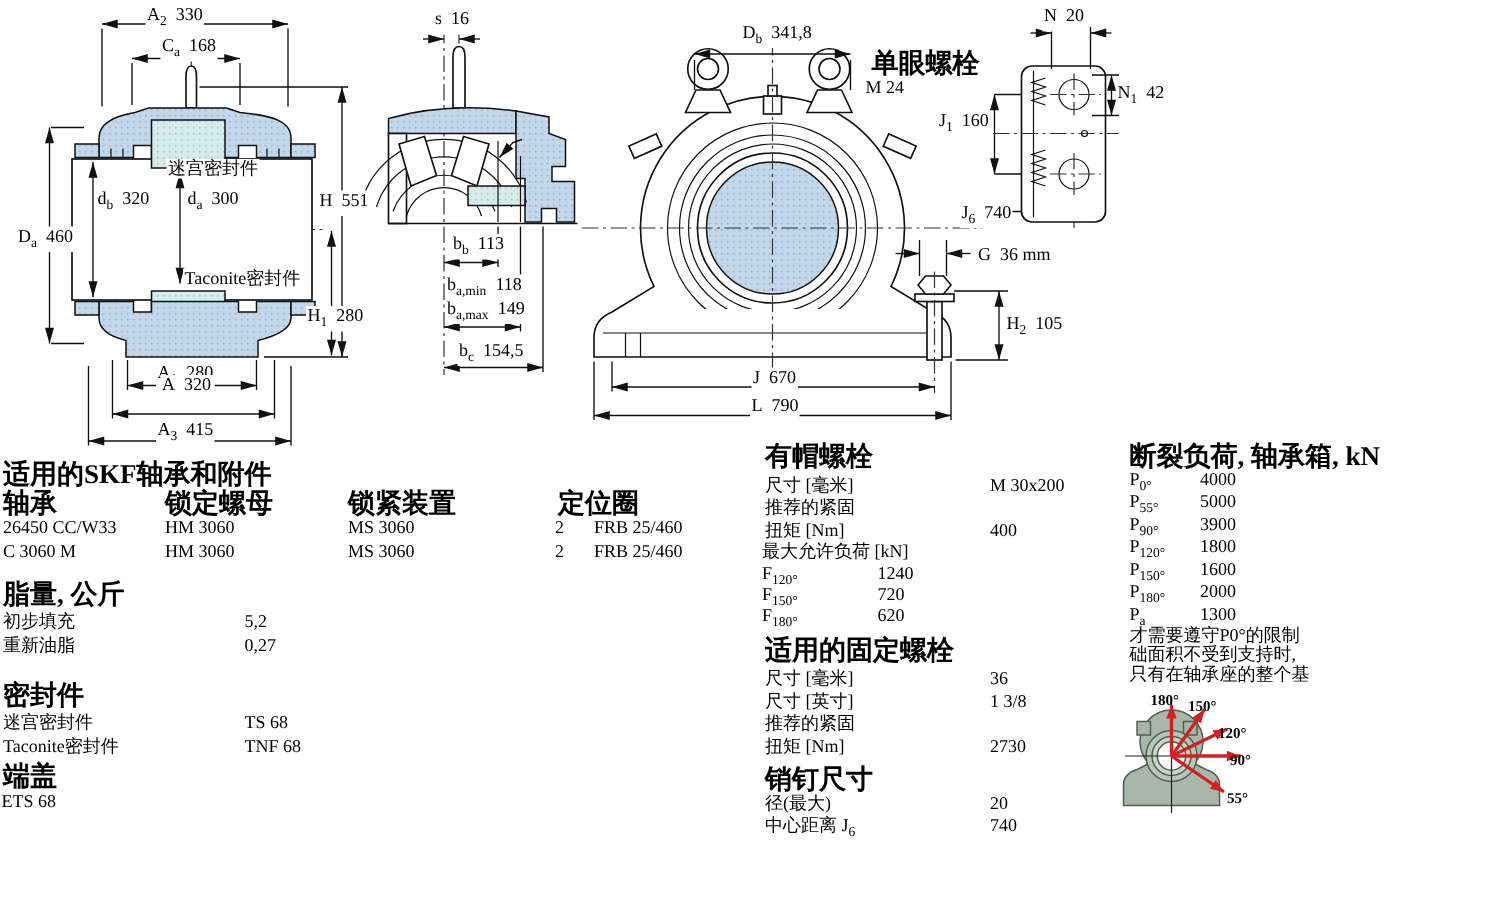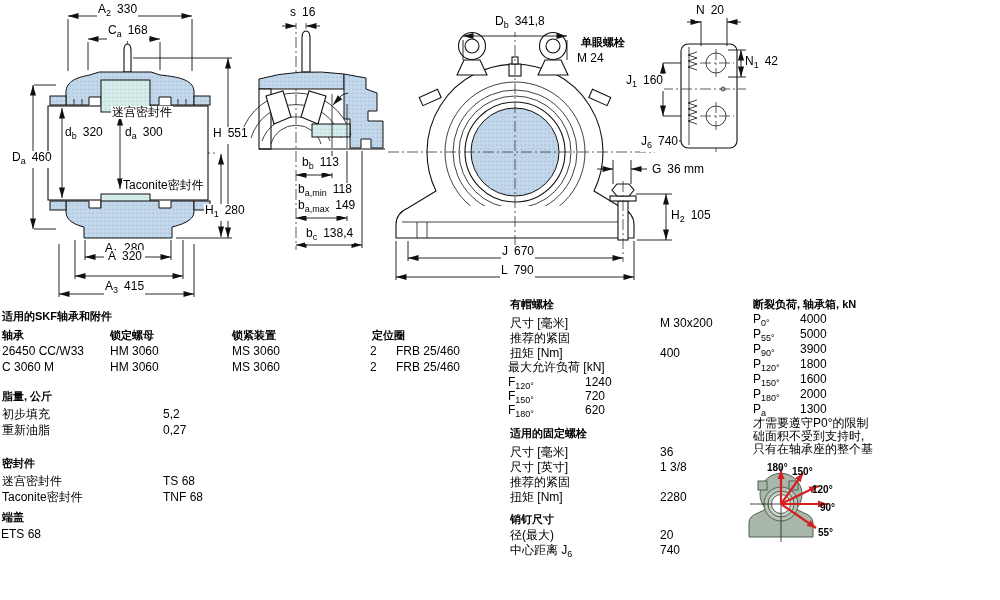--- a/index.html
+++ b/index.html
@@ -1,24 +1,24 @@
 <!DOCTYPE html>
 <html style="--blue: #c3d7ea; --blueDot: #9db8d6; --cyan: #d5ecea; --cyanDot: #a8d2cf; --red: #d42020; --greenBody: #a9b7ab; --greenEdge: #50604f; --line: #111111;"><head>
 <meta charset="utf-8">
 <style>
   :root{
     --blue:#c3d7ea; --blueDot:#9db8d6; --cyan:#d5ecea; --cyanDot:#a8d2cf;
     --red:#d42020; --greenBody:#a9b7ab; --greenEdge:#50604f; --line:#111111;
   }
   html,body{margin:0;padding:0;background:#fff;}
   .page{position:relative;width:1000px;height:600px;background:#fff;overflow:hidden;
-        font-family:Liberation Sans, sans-serif;color:#000;}
+        font-family:Liberation Serif, serif;color:#000;}
   svg{position:absolute;left:0;top:0;}
   .t{position:absolute;font-size:12px;line-height:13px;white-space:nowrap;z-index:3;}
-  .b{font-weight:bold;font-size:11px;}
+  .b{font-weight:bold;font-size:18px;}
   .dim{position:absolute;font-size:12px;line-height:13px;white-space:nowrap;background:#fff;
        padding:0 1px;z-index:2;}
   .dim i,.dim em,.t i,.t em{font-style:normal;}
   .dim em{margin-left:6px;}
   sub{font-size:9px;}
   .ang{position:absolute;font-size:10px;font-weight:bold;z-index:3;}
   .ln{stroke:var(--line);stroke-width:1.1;fill:none;}
   .fw{stroke:var(--line);stroke-width:1.1;fill:#fff;}
   .fb{stroke:var(--line);stroke-width:1;fill:url(#pb);}
   .fc{stroke:var(--line);stroke-width:1;fill:url(#pc);}
@@ -207,21 +207,21 @@
 <span class="dim" style="left:122px;top:179px">Taconite密封件</span>
 <span class="dim" style="left:204px;top:204px"><i>H</i><sub>1</sub><em class="v">280</em></span>
 <span class="dim" style="left:104px;top:242px"><i>A</i><sub>1</sub><em class="v">280</em></span>
 <span class="dim" style="left:107px;top:250px"><i>A</i><sub></sub><em class="v">320</em></span>
 <span class="dim" style="left:104px;top:280px"><i>A</i><sub>3</sub><em class="v">415</em></span>
 
 <span class="dim" style="left:289px;top:6px"><i>s</i><sub></sub><em class="v">16</em></span>
 <span class="dim" style="left:301px;top:156px"><i>b</i><sub>b</sub><em class="v">113</em></span>
 <span class="dim" style="left:297px;top:183px"><i>b</i><sub>a,min</sub><em class="v">118</em></span>
 <span class="dim" style="left:297px;top:199px"><i>b</i><sub>a,max</sub><em class="v">149</em></span>
-<span class="dim" style="left:305px;top:227px"><i>b</i><sub>c</sub><em class="v">138,4</em></span>
+<span class="dim" style="left:305px;top:227px"><i>b</i><sub>c</sub><em class="v">154,5</em></span>
 
 <span class="dim" style="left:494px;top:15px"><i>D</i><sub>b</sub><em class="v">341,8</em></span>
 <span class="t b" style="left:581px;top:36px">单眼螺栓</span>
 <span class="t" style="left:577px;top:52px">M 24</span>
 <span class="dim" style="left:625px;top:74px"><i>J</i><sub>1</sub><em class="v">160</em></span>
 <span class="dim" style="left:640px;top:135px"><i>J</i><sub>6</sub><em class="v">740</em></span>
 <span class="dim" style="left:651px;top:163px"><i>G</i><sub></sub><em class="v">36 mm</em></span>
 <span class="dim" style="left:670px;top:209px"><i>H</i><sub>2</sub><em class="v">105</em></span>
 <span class="dim" style="left:501px;top:245px"><i>J</i><sub></sub><em class="v">670</em></span>
 <span class="dim" style="left:500px;top:264px"><i>L</i><sub></sub><em class="v">790</em></span>
@@ -274,21 +274,21 @@
 <span class="t" style="left:508px;top:404px"><i>F</i><sub>180°</sub></span>
 <span class="t" style="left:585px;top:404px">620</span>
 
 <span class="t b" style="left:510px;top:427px">适用的固定螺栓</span>
 <span class="t" style="left:510px;top:446px">尺寸 [毫米]</span>
 <span class="t" style="left:660px;top:446px">36</span>
 <span class="t" style="left:510px;top:461px">尺寸 [英寸]</span>
 <span class="t" style="left:660px;top:461px">1 3/8</span>
 <span class="t" style="left:510px;top:476px">推荐的紧固</span>
 <span class="t" style="left:510px;top:491px">扭矩 [Nm]</span>
-<span class="t" style="left:660px;top:491px">2280</span>
+<span class="t" style="left:660px;top:491px">2730</span>
 
 <span class="t b" style="left:510px;top:513px">销钉尺寸</span>
 <span class="t" style="left:510px;top:529px">径(最大)</span>
 <span class="t" style="left:660px;top:529px">20</span>
 <span class="t" style="left:510px;top:544px"><i>中心距离 J</i><sub>6</sub></span>
 <span class="t" style="left:660px;top:544px">740</span>
 
 <span class="t b" style="left:753px;top:298px">断裂负荷, 轴承箱, kN</span>
 <span class="t" style="left:753px;top:313px"><i>P</i><sub>0°</sub></span>
 <span class="t" style="left:800px;top:313px">4000</span>

